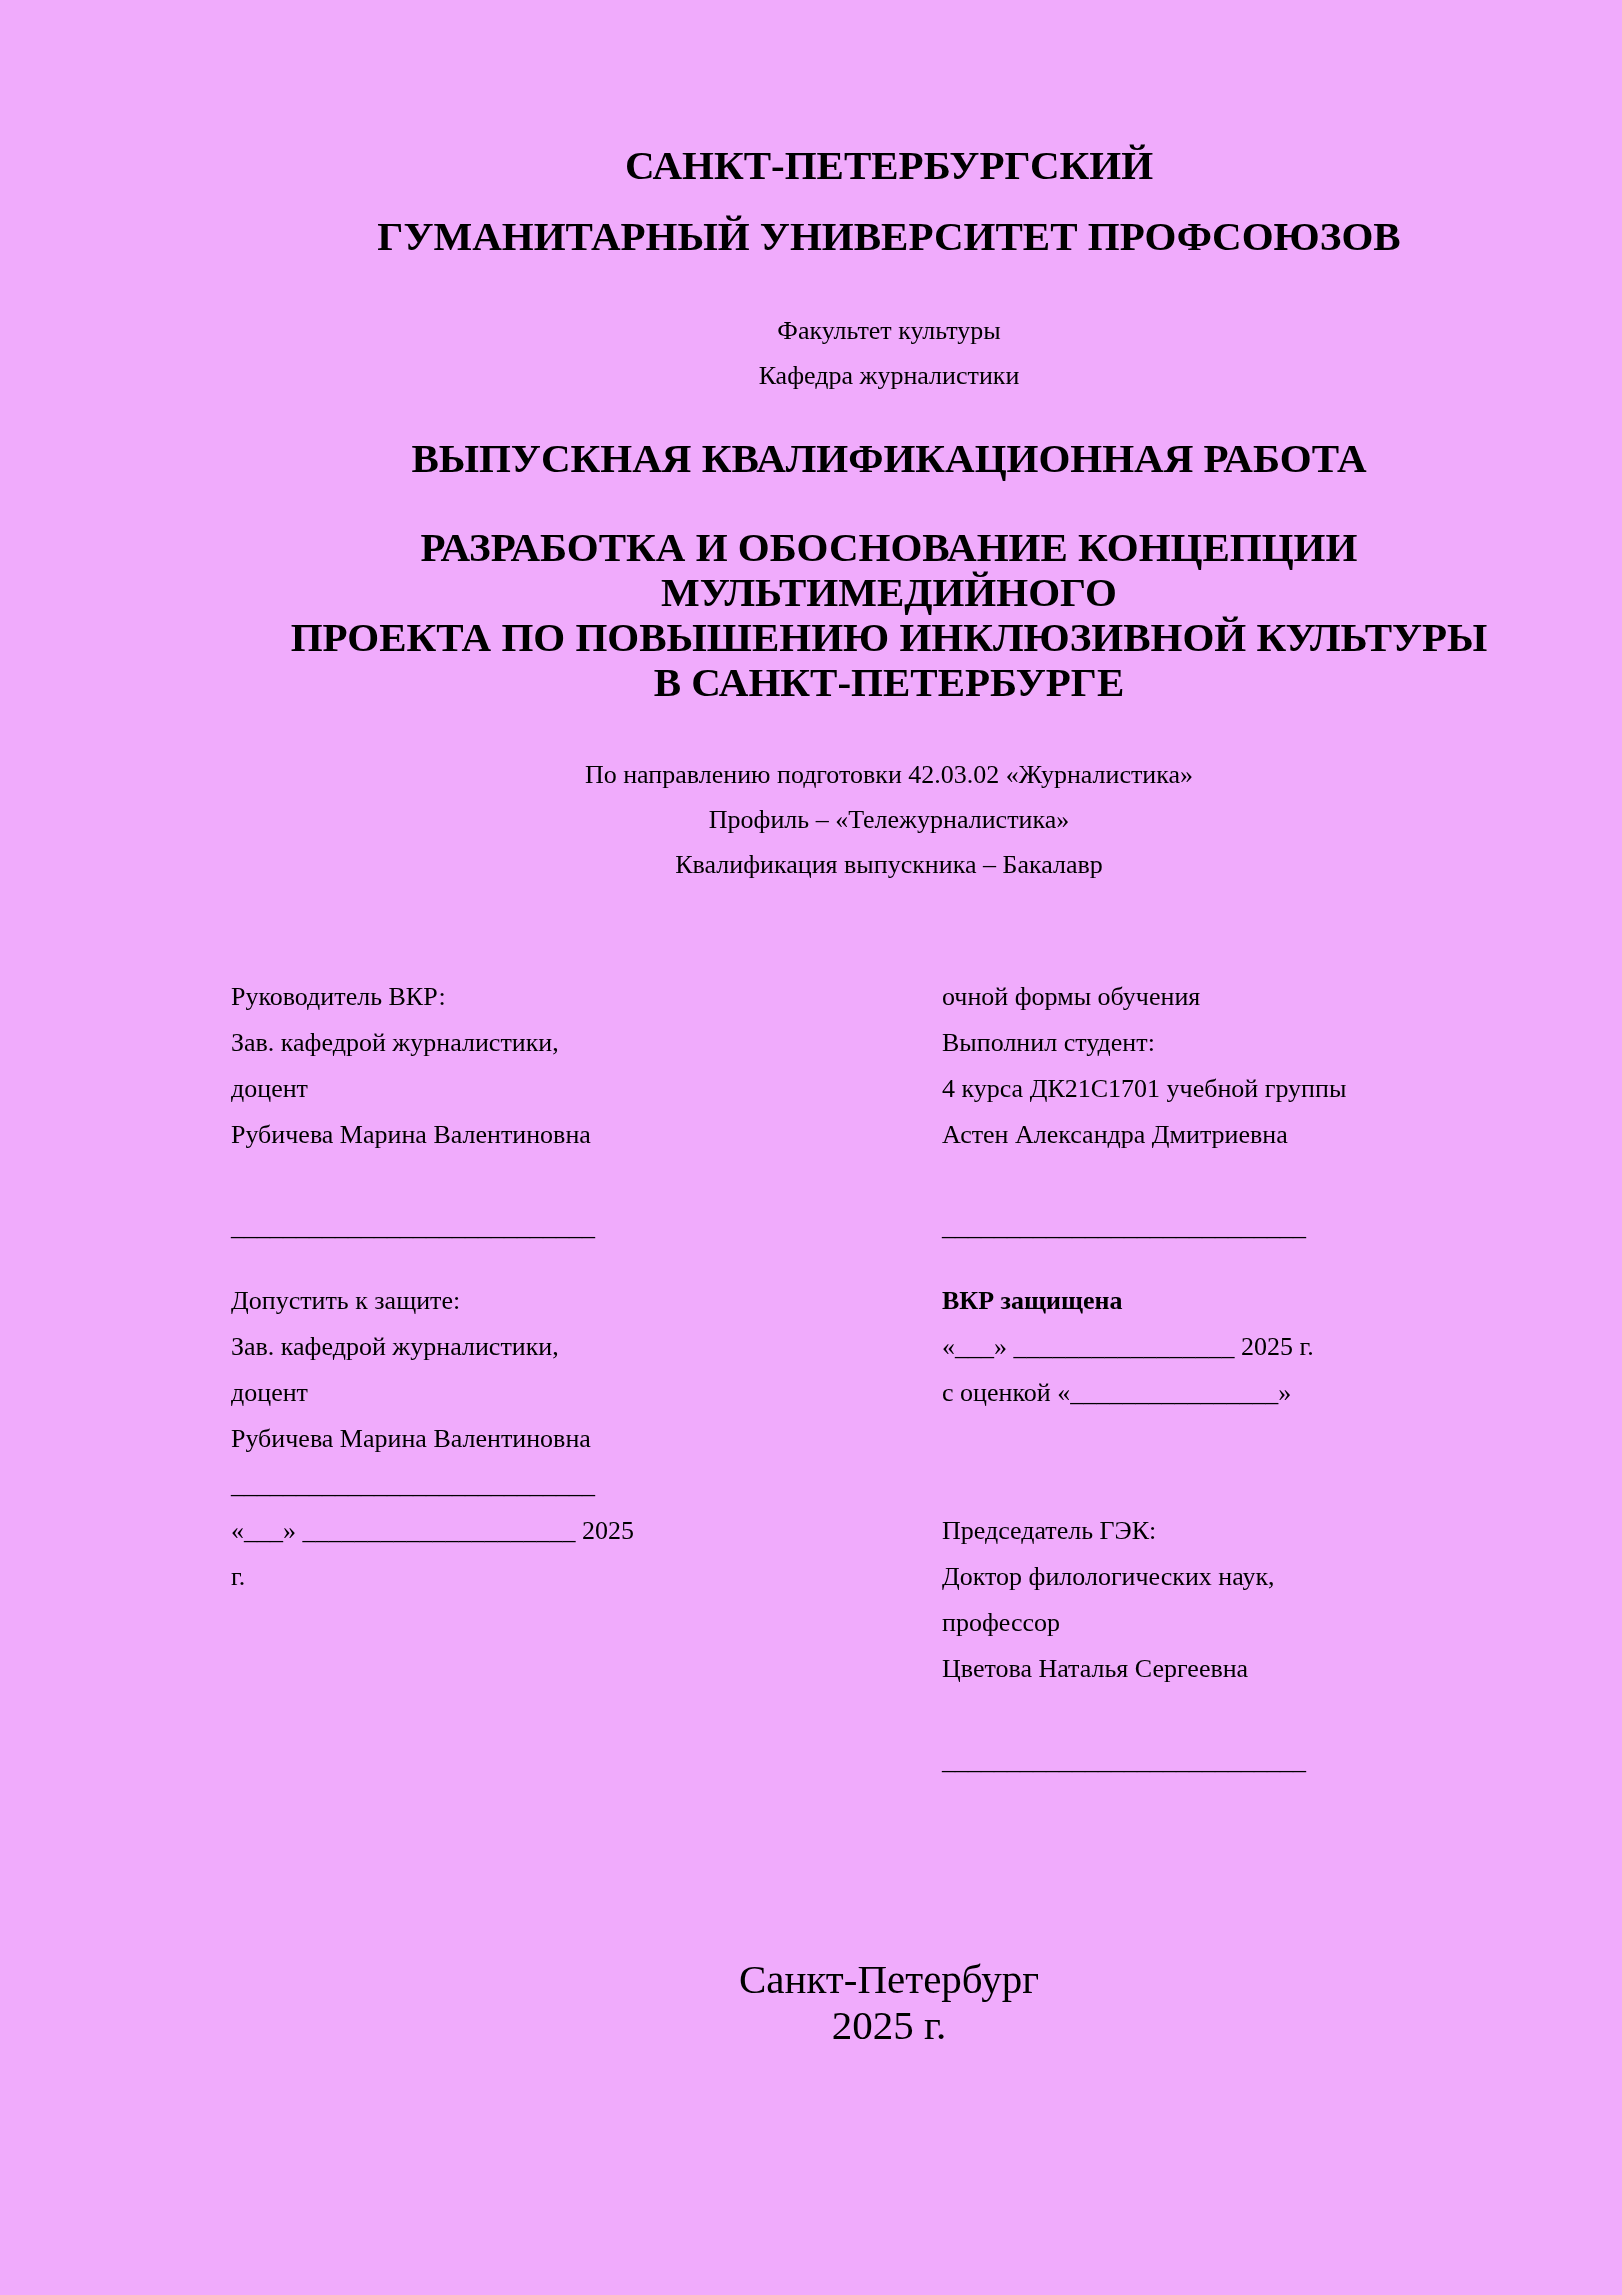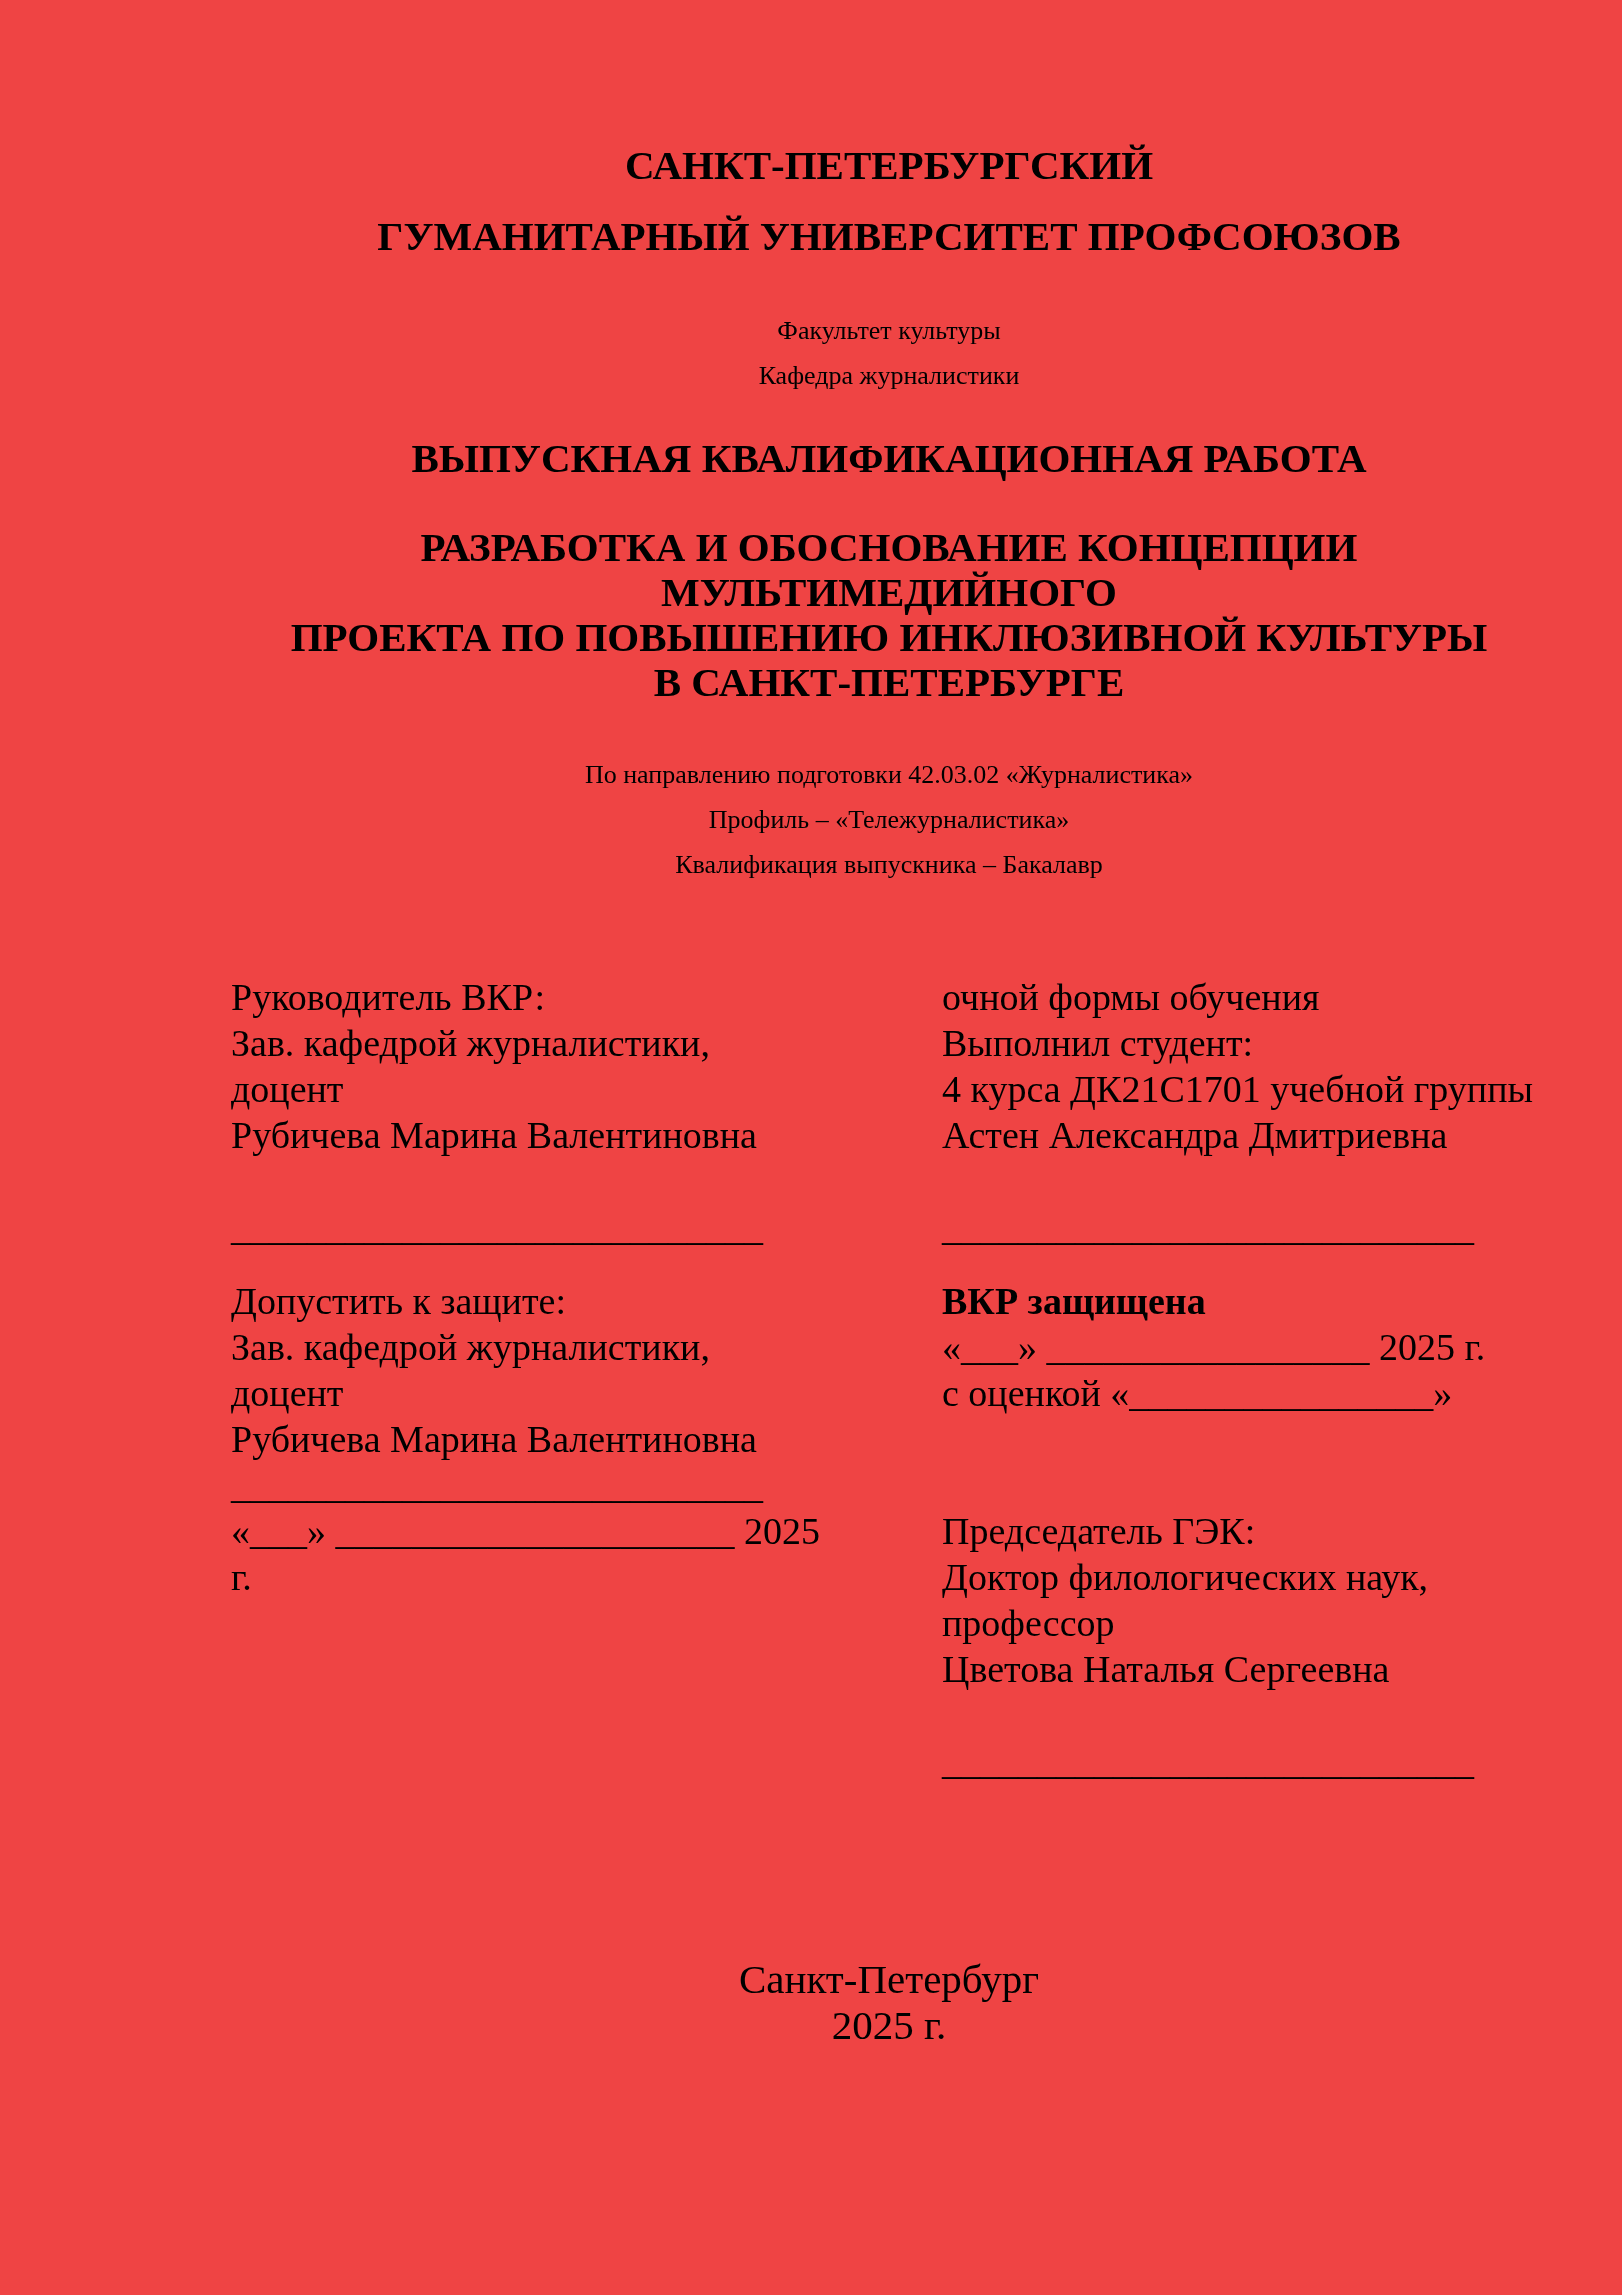--- a/index.html
+++ b/index.html
@@ -4,21 +4,21 @@
 <style>
   html, body {
     margin: 0;
     padding: 0;
     background: #ffffff;
   }
   .page {
     position: relative;
     width: 1623px;
     height: 2295px;
-    background: #ef4444;
+    background: #f0abfc;
     color: #000000;
     font-family: "Liberation Serif", "DejaVu Serif", serif;
     box-sizing: border-box;
     padding: 143px 76px 0 231px;
     overflow: hidden;
   }
   .bold { font-weight: bold; }
 
   .head-line {
     font-size: 41px;
@@ -38,21 +38,21 @@
   .mt-program { margin-top: 47px; }
 
   .columns {
     display: flex;
     margin-top: 87px;
   }
   .col-left  { width: 711px; flex: 0 0 711px; }
   .col-right { width: 604px; flex: 0 0 604px; }
 
   .line {
-    font-size: 38px;
+    font-size: 26px;
     line-height: 46px;
     white-space: nowrap;
   }
   .blank { height: 46px; }
   .gap-top { margin-top: 28px; }
 
   .footer {
     position: absolute;
     left: 231px;
     right: 76px;

